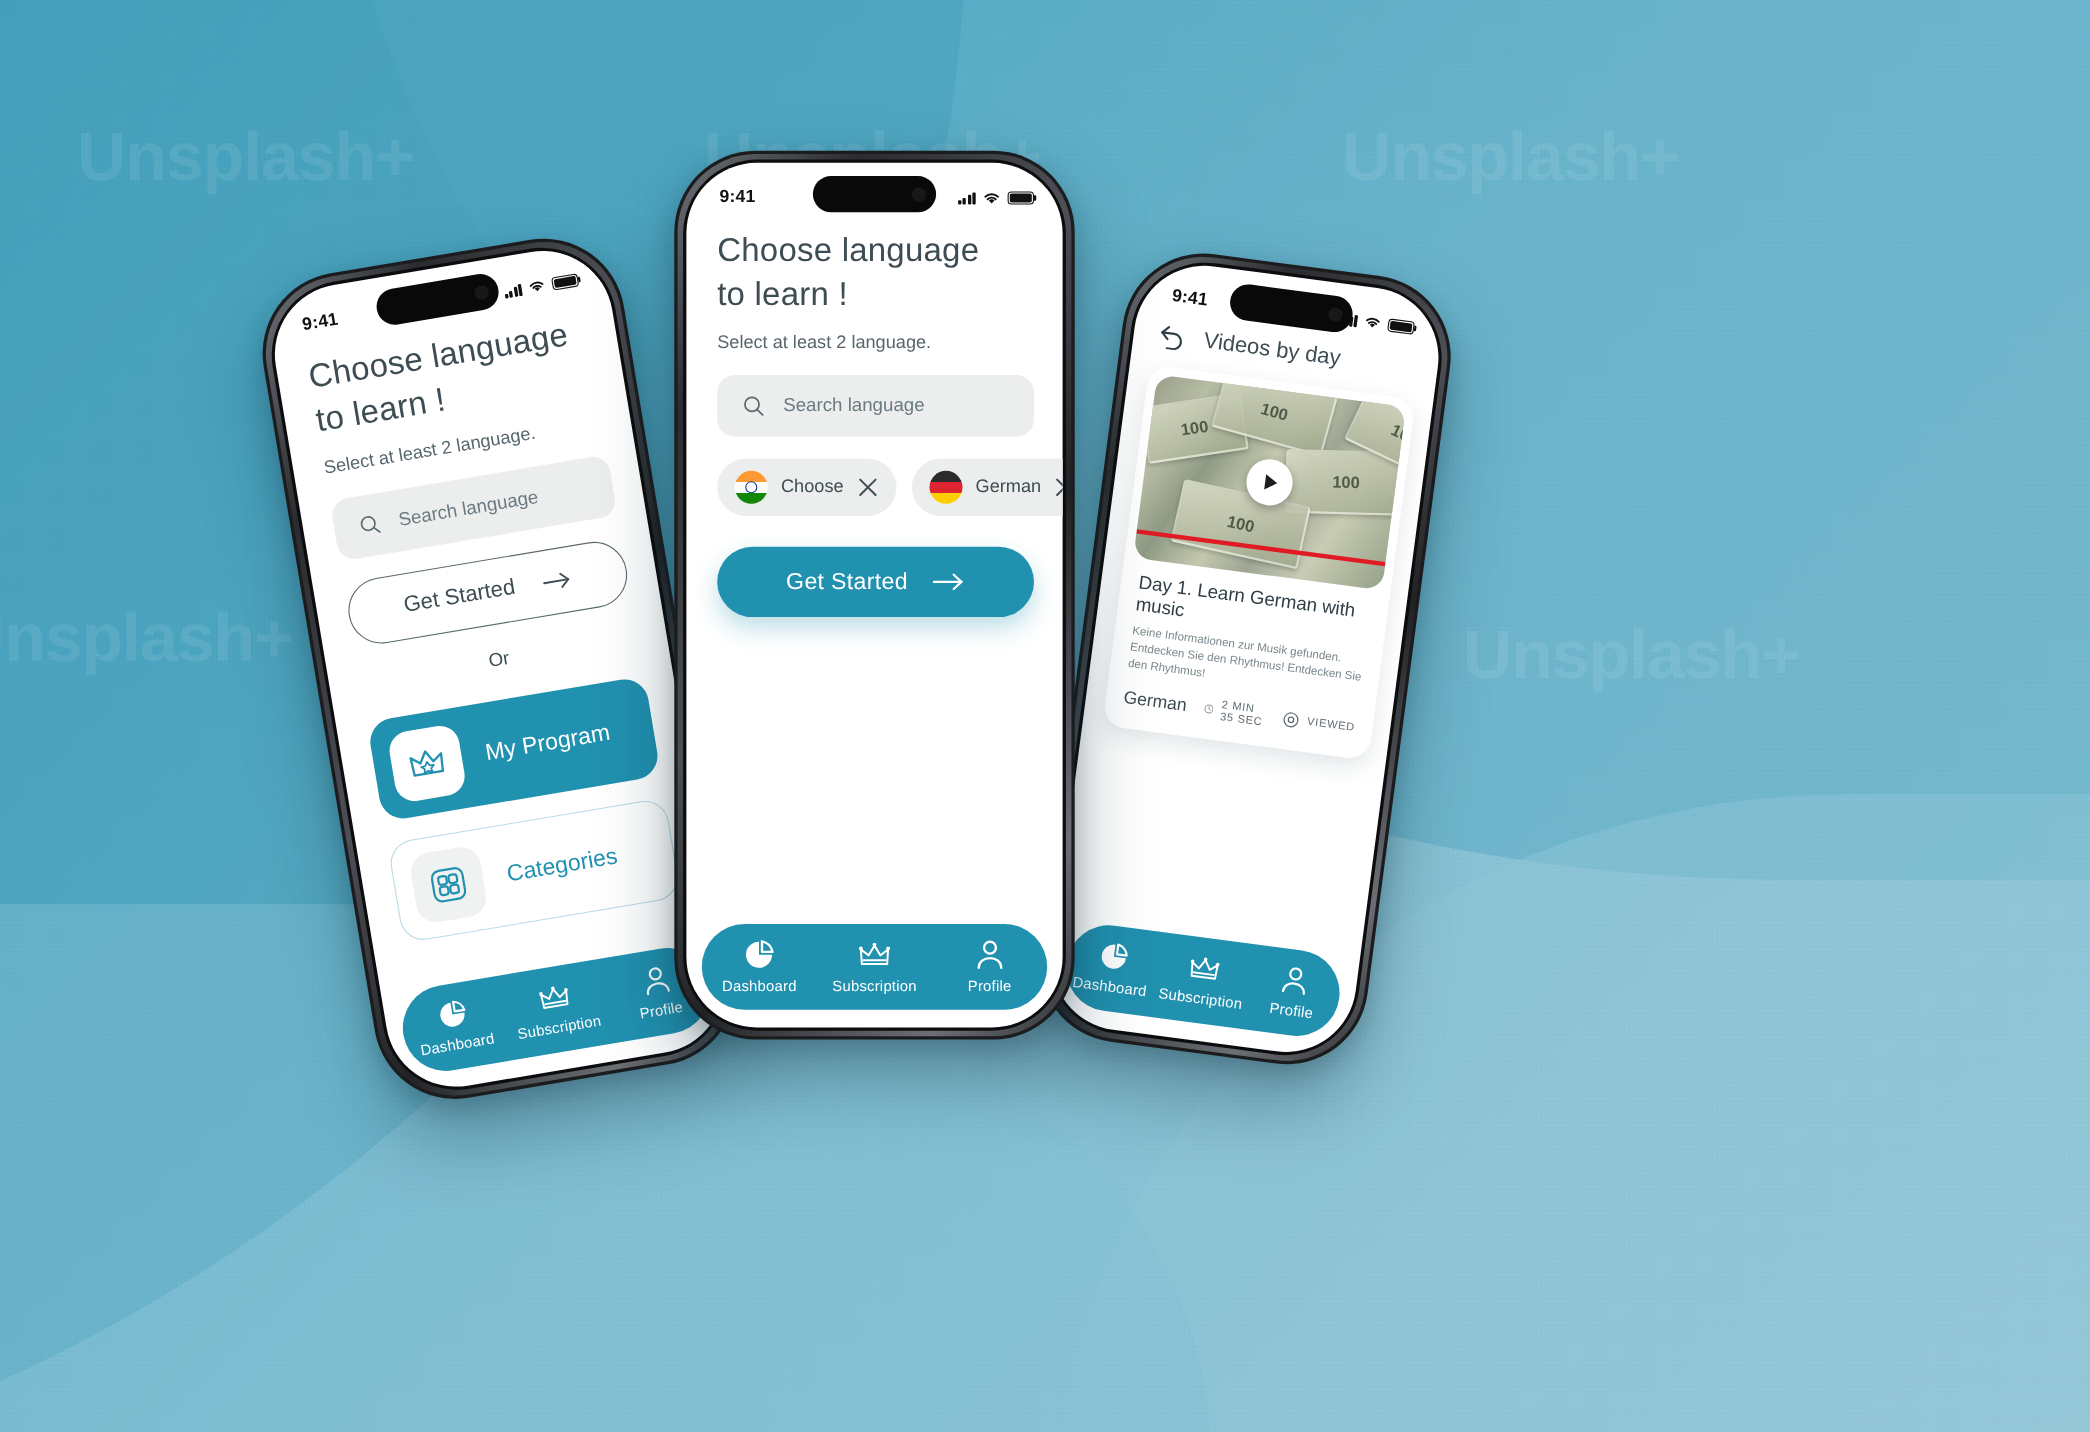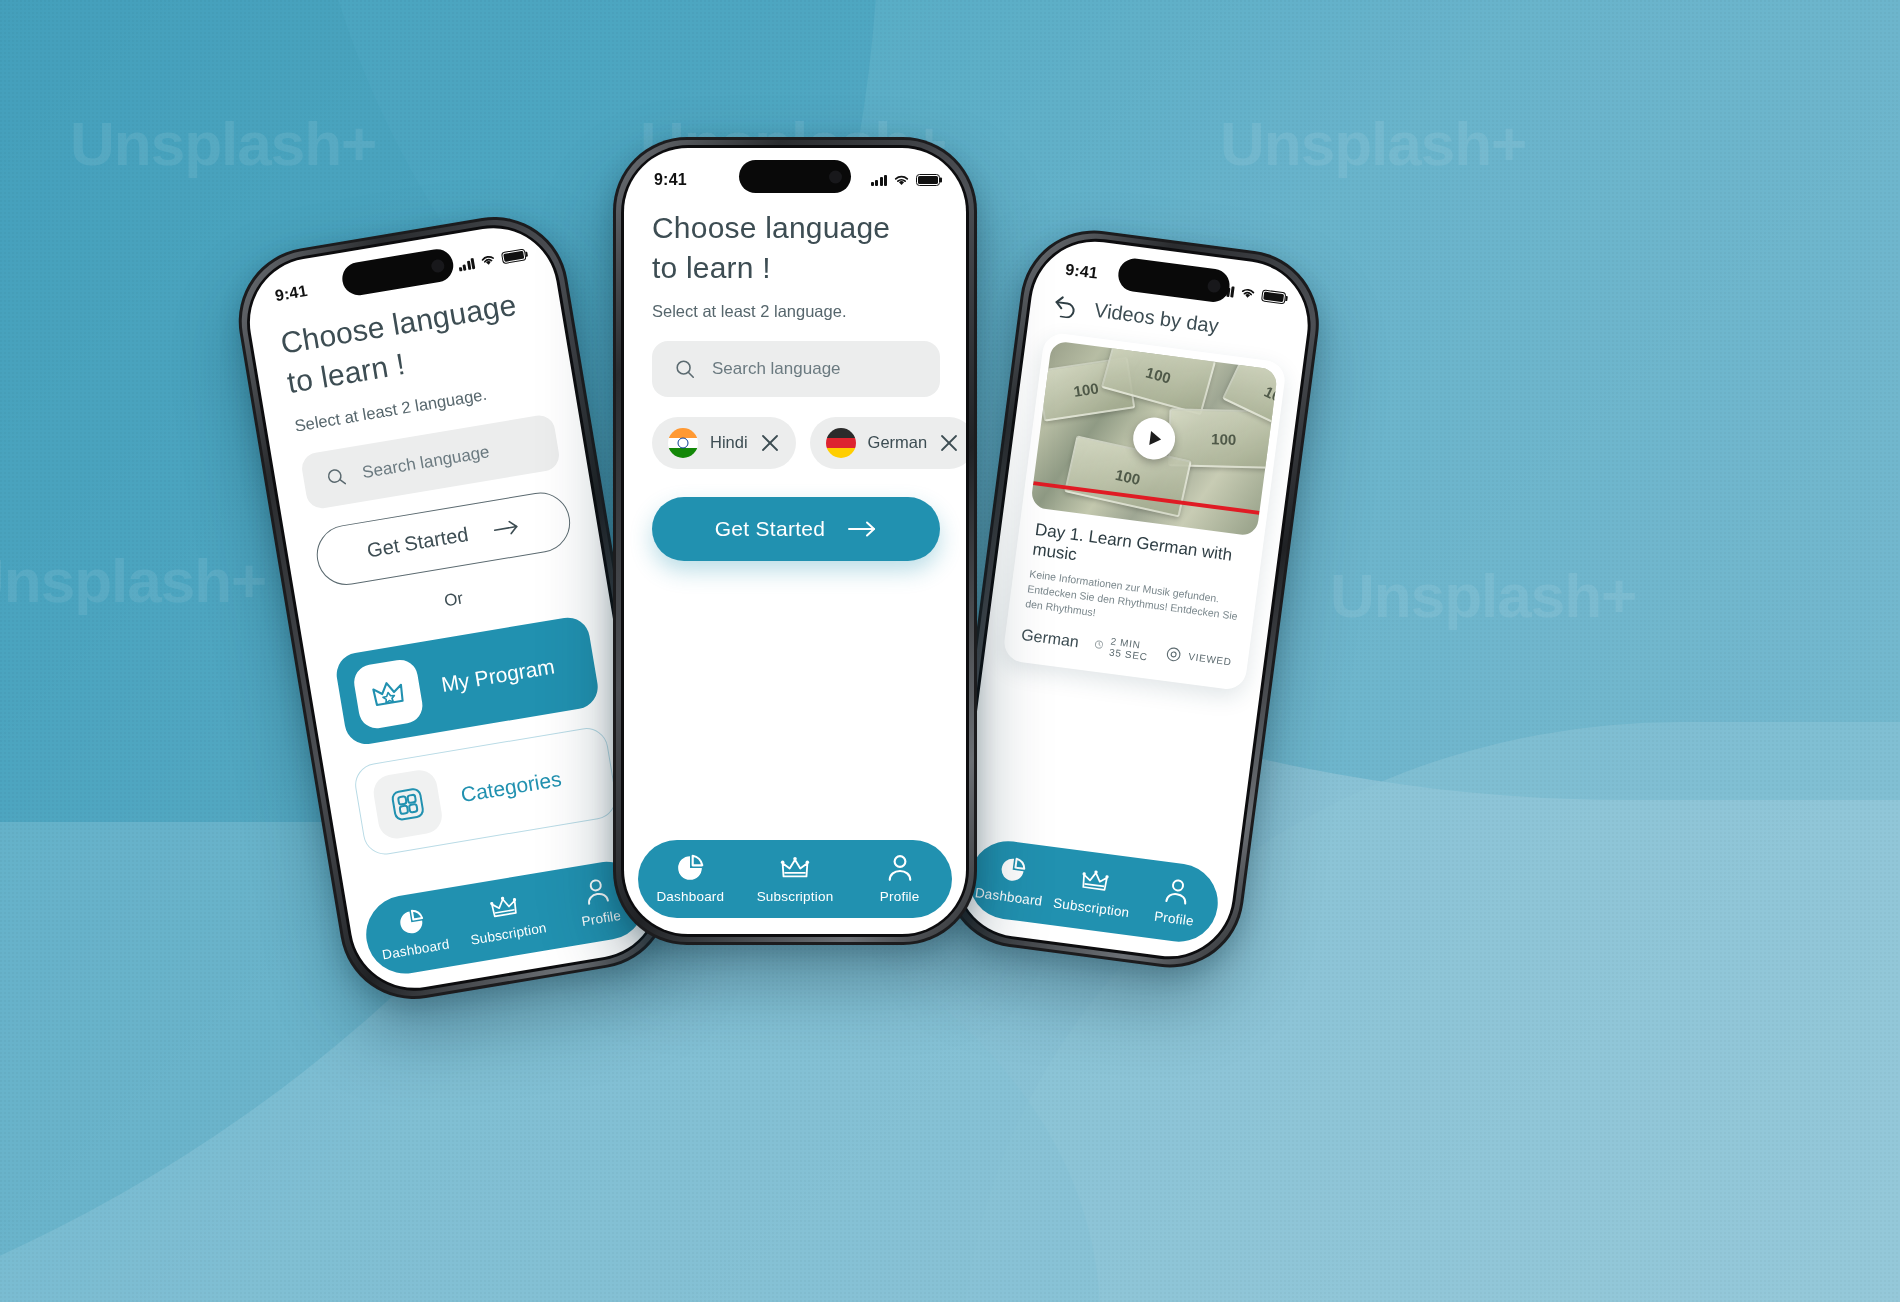--- a/index.html
+++ b/index.html
@@ -617,21 +617,21 @@
           <svg width="22" height="22" viewBox="0 0 24 24">
               <circle cx="10.5" cy="10.5" r="7" stroke="#5b6a70" stroke-width="1.7" fill="none"></circle>
               <line x1="15.6" y1="15.6" x2="21" y2="21" stroke="#5b6a70" stroke-width="1.7" stroke-linecap="round"></line>
             </svg>
           <span class="ph">Search language</span>
         </div>
 
         <div class="chips">
           <div class="chip">
             <span class="flag flag-in"></span>
-            <span class="label">Hindi</span>
+            <span class="label">Choose</span>
             <svg class="xicon" viewBox="0 0 20 20">
                 <line x1="3" y1="3" x2="17" y2="17" stroke="#3d4d53" stroke-width="1.8" stroke-linecap="round"></line>
                 <line x1="17" y1="3" x2="3" y2="17" stroke="#3d4d53" stroke-width="1.8" stroke-linecap="round"></line>
               </svg>
           </div>
           <div class="chip">
             <span class="flag flag-de"></span>
             <span class="label">German</span>
             <svg class="xicon" viewBox="0 0 20 20">
                 <line x1="3" y1="3" x2="17" y2="17" stroke="#3d4d53" stroke-width="1.8" stroke-linecap="round"></line>

